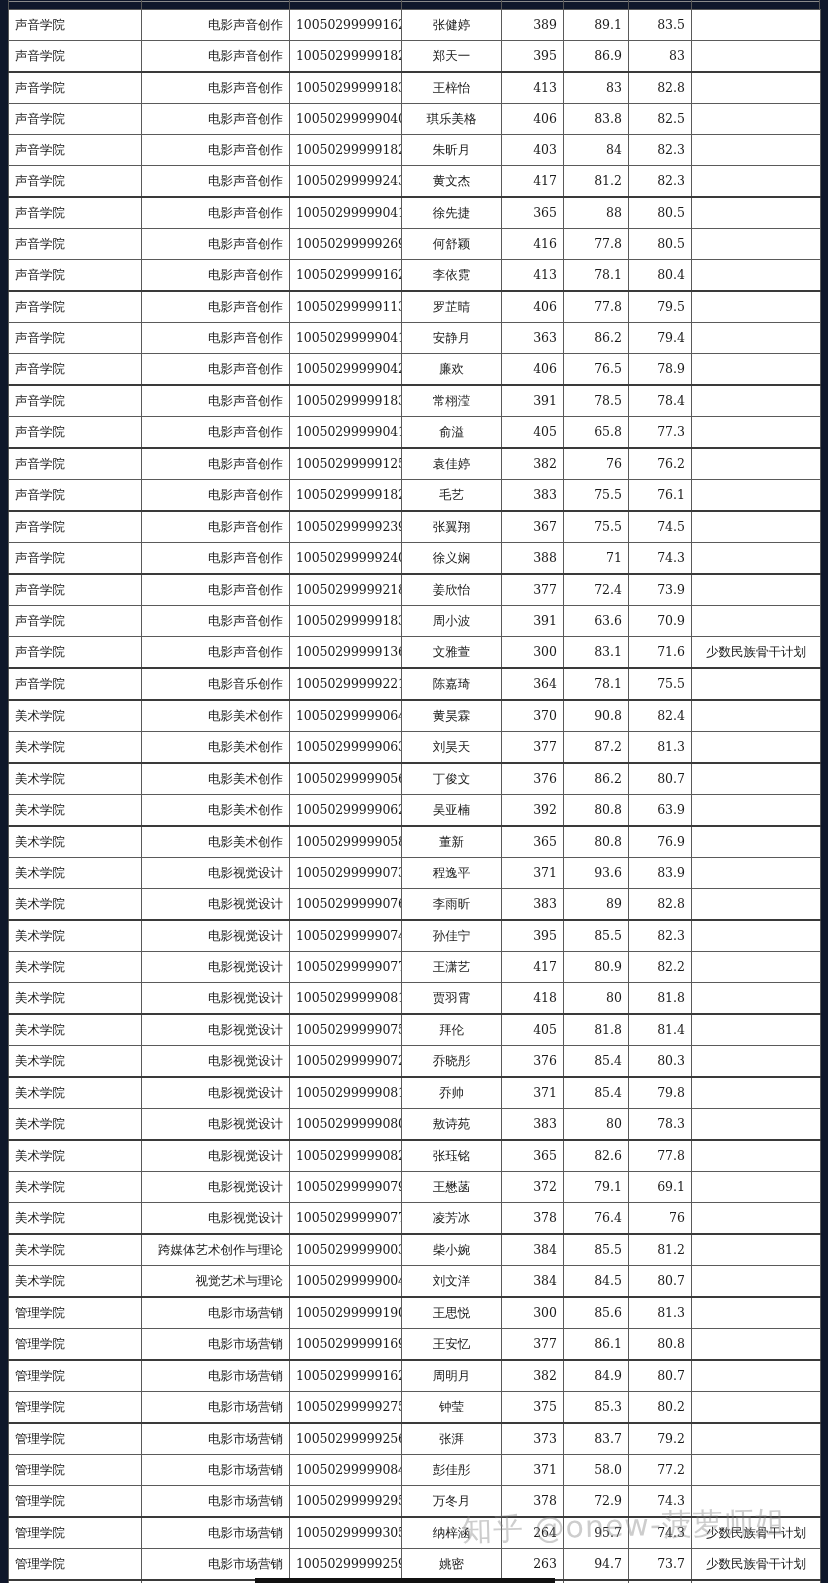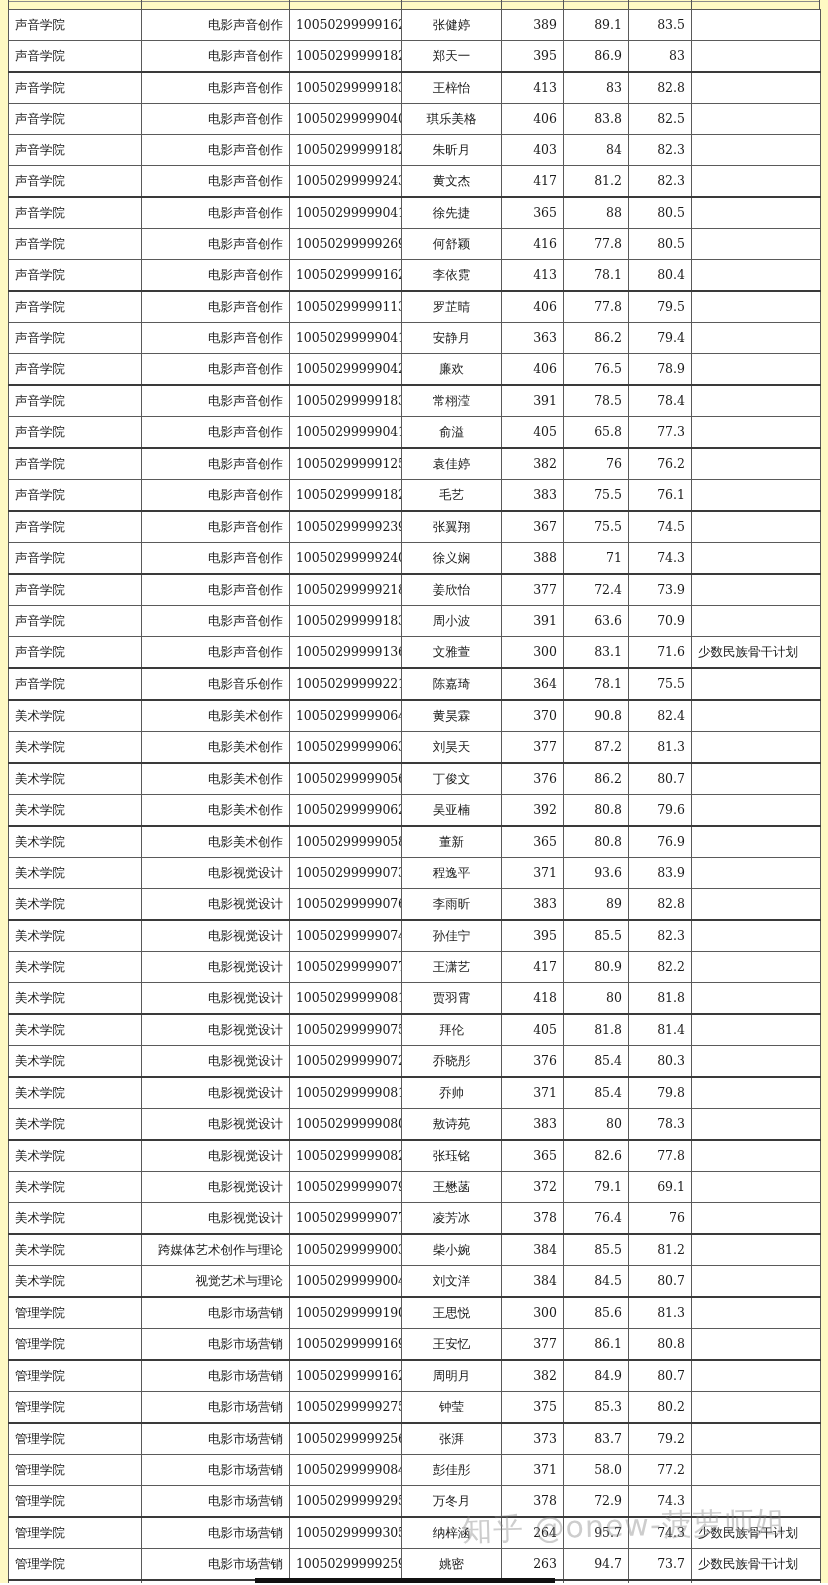--- a/index.html
+++ b/index.html
@@ -8,21 +8,21 @@
     background: #ffffff;
   }
   body {
     font-family: "DejaVu Sans", "Liberation Sans", sans-serif;
   }
   #page {
     position: relative;
     width: 828px;
     height: 1585px;
     overflow: hidden;
-    background: #fef9c3;
+    background: #0f172a;
   }
   
   .top-sliver {
     position: absolute;
     top: 0;
     left: 0;
     width: 828px;
     height: 9px;
     overflow: hidden;
     box-sizing: border-box;
@@ -70,21 +70,21 @@
   col.c-initial  { width: 62px;  }
   col.c-retest   { width: 65px;  }
   col.c-total    { width: 63px;  }
   col.c-note     { width: 129px; }
 
   td.college { text-align: left; font-size: 13px; }
   td.major   { text-align: right; font-size: 13px; }
   td.sid     { text-align: center; font-size: 11.5px; font-family: "DejaVu Serif", "Liberation Serif", serif; letter-spacing: -0.1px; }
   td.name    { text-align: center; font-size: 13px; }
   td.num     { text-align: right; font-size: 12px; font-family: "DejaVu Serif", "Liberation Serif", serif; padding-right: 8px; }
-  td.note    { font-size: 12.5px; }
+  td.note    { text-align: center; font-size: 12.5px; }
 
   
   tr.thick-top > td { border-top: 2px solid #3a3a3a; }
 
   
   .watermark {
     position: absolute;
     left: 462px;
     top: 1506px;
     font-size: 30px;
@@ -394,21 +394,21 @@
           <td class="num">80.7</td>
           <td class="note"></td>
         </tr>
         <tr>
           <td class="college">美术学院</td>
           <td class="major">电影美术创作</td>
           <td class="sid">100502999990625</td>
           <td class="name">吴亚楠</td>
           <td class="num">392</td>
           <td class="num">80.8</td>
-          <td class="num">79.6</td>
+          <td class="num">63.9</td>
           <td class="note"></td>
         </tr>
         <tr class="thick-top">
           <td class="college">美术学院</td>
           <td class="major">电影美术创作</td>
           <td class="sid">100502999990588</td>
           <td class="name">董新</td>
           <td class="num">365</td>
           <td class="num">80.8</td>
           <td class="num">76.9</td>

